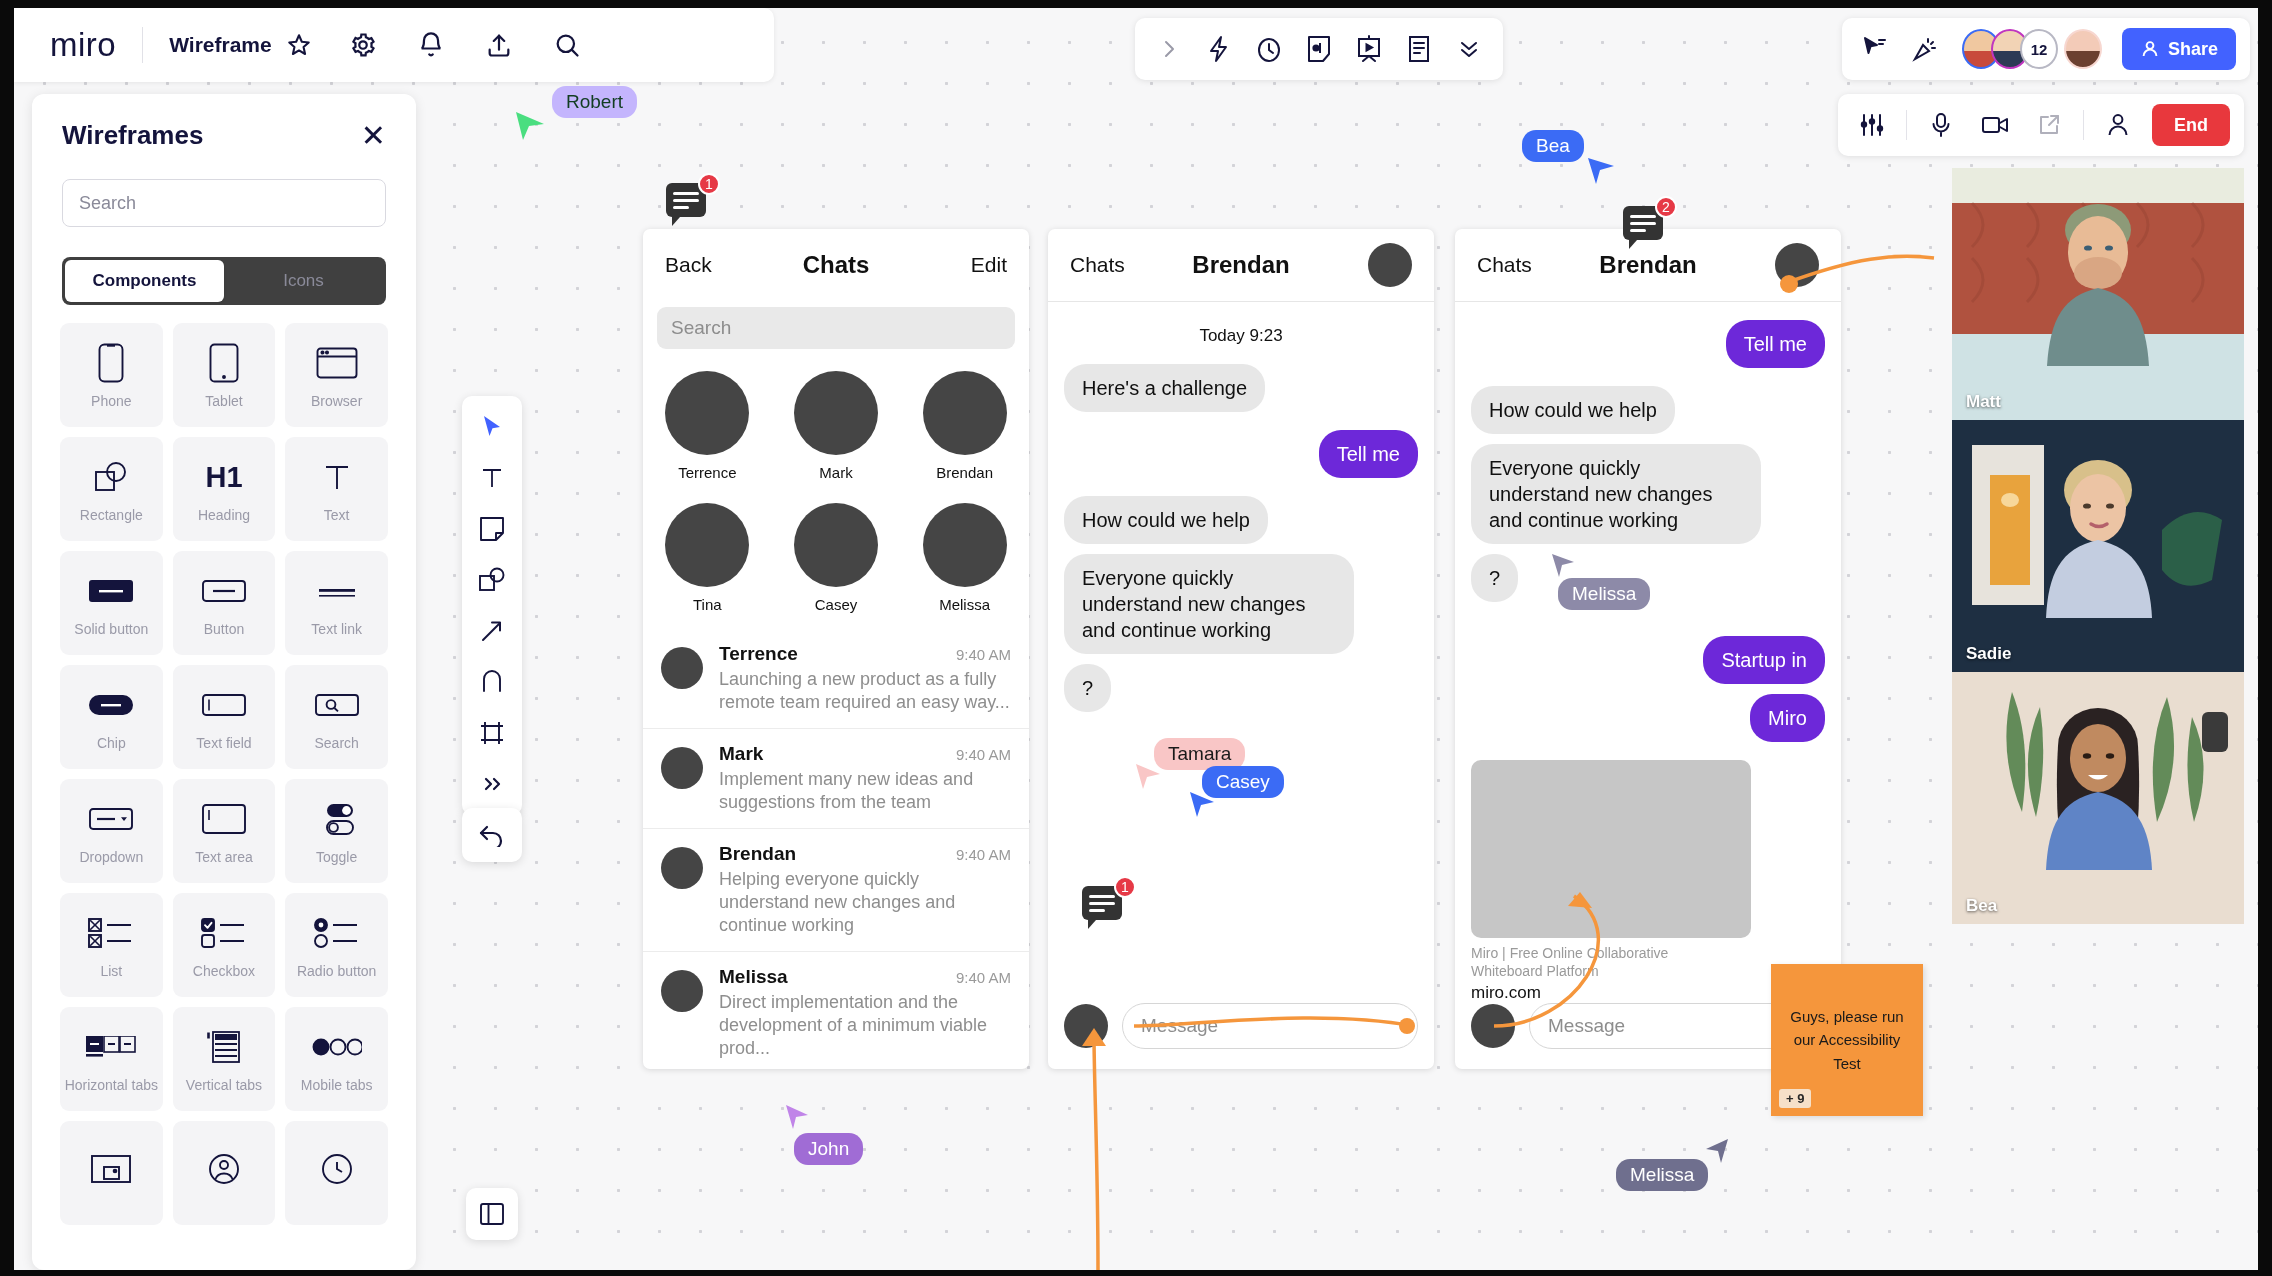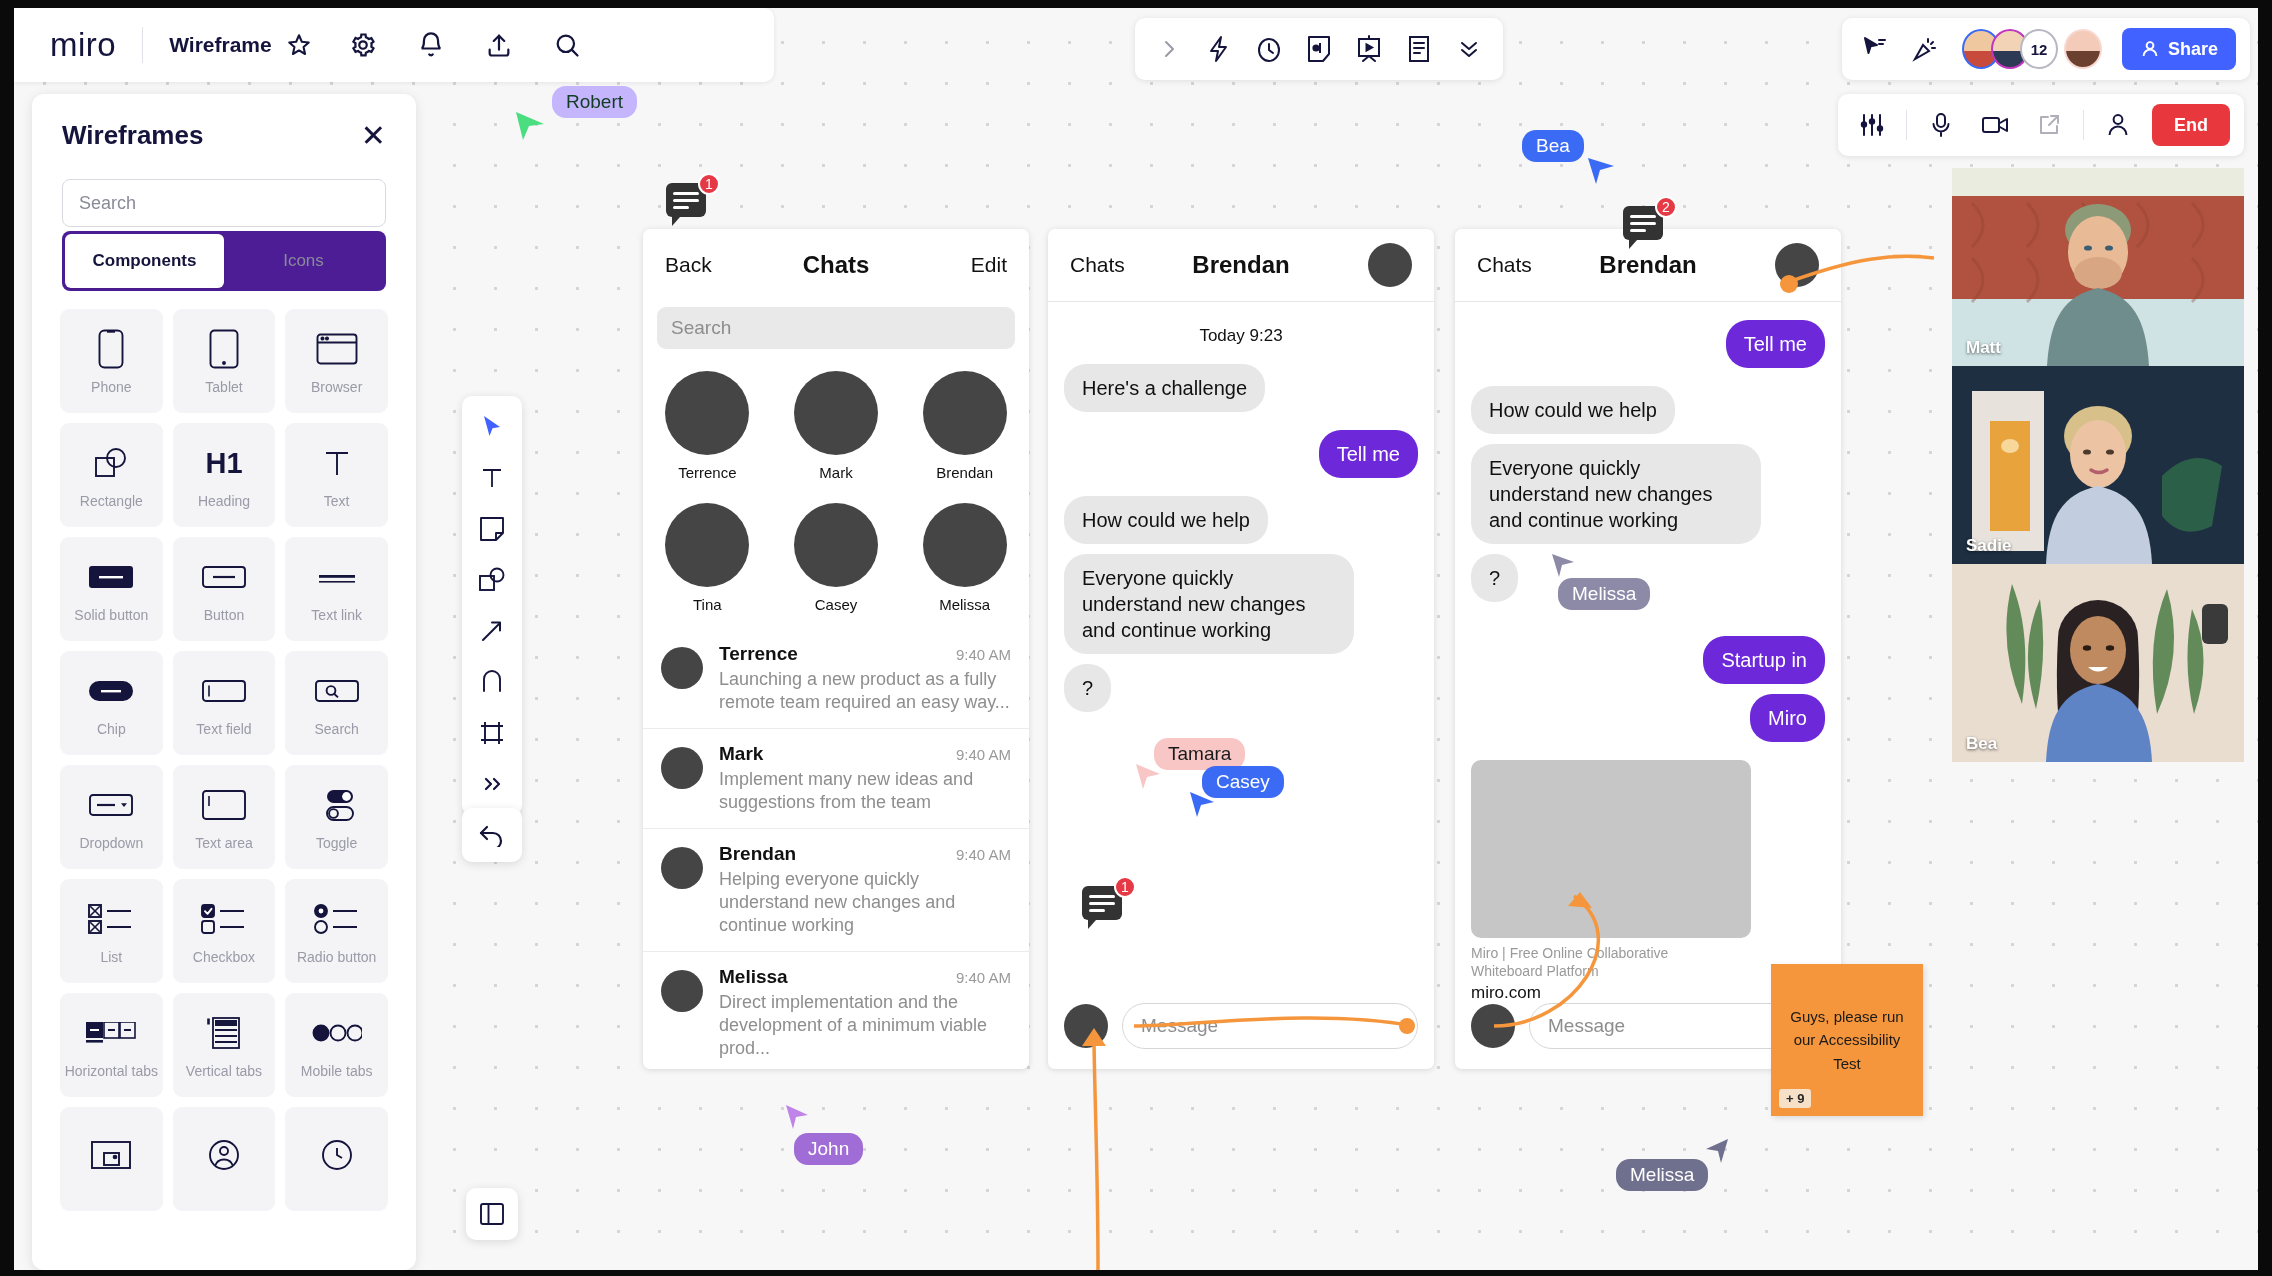--- a/index.html
+++ b/index.html
@@ -60,22 +60,22 @@
   }
   .wf-title { font-size: 26px; font-weight: 700; color: #14143c; }
   .wf-close { font-size: 30px; color: #14143c; line-height: 1; cursor: pointer; }
   .wf-search {
     margin: 14px 30px 0 30px; height: 48px;
     border: 1px solid #d9d9e0; border-radius: 8px;
     display: flex; align-items: center; padding: 0 16px;
     font-size: 18px; color: #8a8a99;
   }
   .wf-tabs {
-    margin: 4px 30px 0 30px; height: 60px;
-    background: #4c1d95; border-radius: 8px; display: flex; padding: 3px;
+    margin: 30px 30px 0 30px; height: 48px;
+    background: #404040; border-radius: 8px; display: flex; padding: 3px;
   }
   .wf-tab {
     flex: 1; display: flex; align-items: center; justify-content: center;
     font-size: 17px; color: #8a8a99; border-radius: 6px; cursor: pointer;
   }
   .wf-tab.active { background: #fff; color: #14143c; font-weight: 700;
      box-shadow: 0 1px 3px rgba(0,0,0,.10); }
   .wf-grid {
     margin: 18px 28px 0 28px;
     display: grid; grid-template-columns: repeat(3, 1fr); gap: 10px;
@@ -237,21 +237,21 @@
   }
   .callbar .ic { width: 40px; height: 40px; display:flex; align-items:center;
                  justify-content:center; color:#14143c; cursor:pointer; }
   .vsep { width:1px; height:30px; background:#e3e3e9; }
   .endbtn { background:#e8383d; color:#fff; border-radius:8px; height:42px;
             display:flex; align-items:center; padding:0 22px; font-size:18px;
             font-weight:600; cursor:pointer; }
 
   
   .vtiles { position: absolute; right: 14px; top: 160px; width: 292px; z-index: 38; }
-  .vtile { position: relative; width: 292px; height: 198px; overflow: hidden; }
+  .vtile { position: relative; width: 292px; height: 252px; overflow: hidden; }
   .vtile .nm { position: absolute; left: 14px; bottom: 8px; color: #fff;
                font-size: 17px; font-weight: 600; text-shadow: 0 1px 3px rgba(0,0,0,.6); }
   .vtile .bg { position: absolute; inset: 0; }
 
   
   .connectors { position: absolute; inset: 0; z-index: 29; pointer-events: none; }
 </style>
 </head>
 <body>
 

